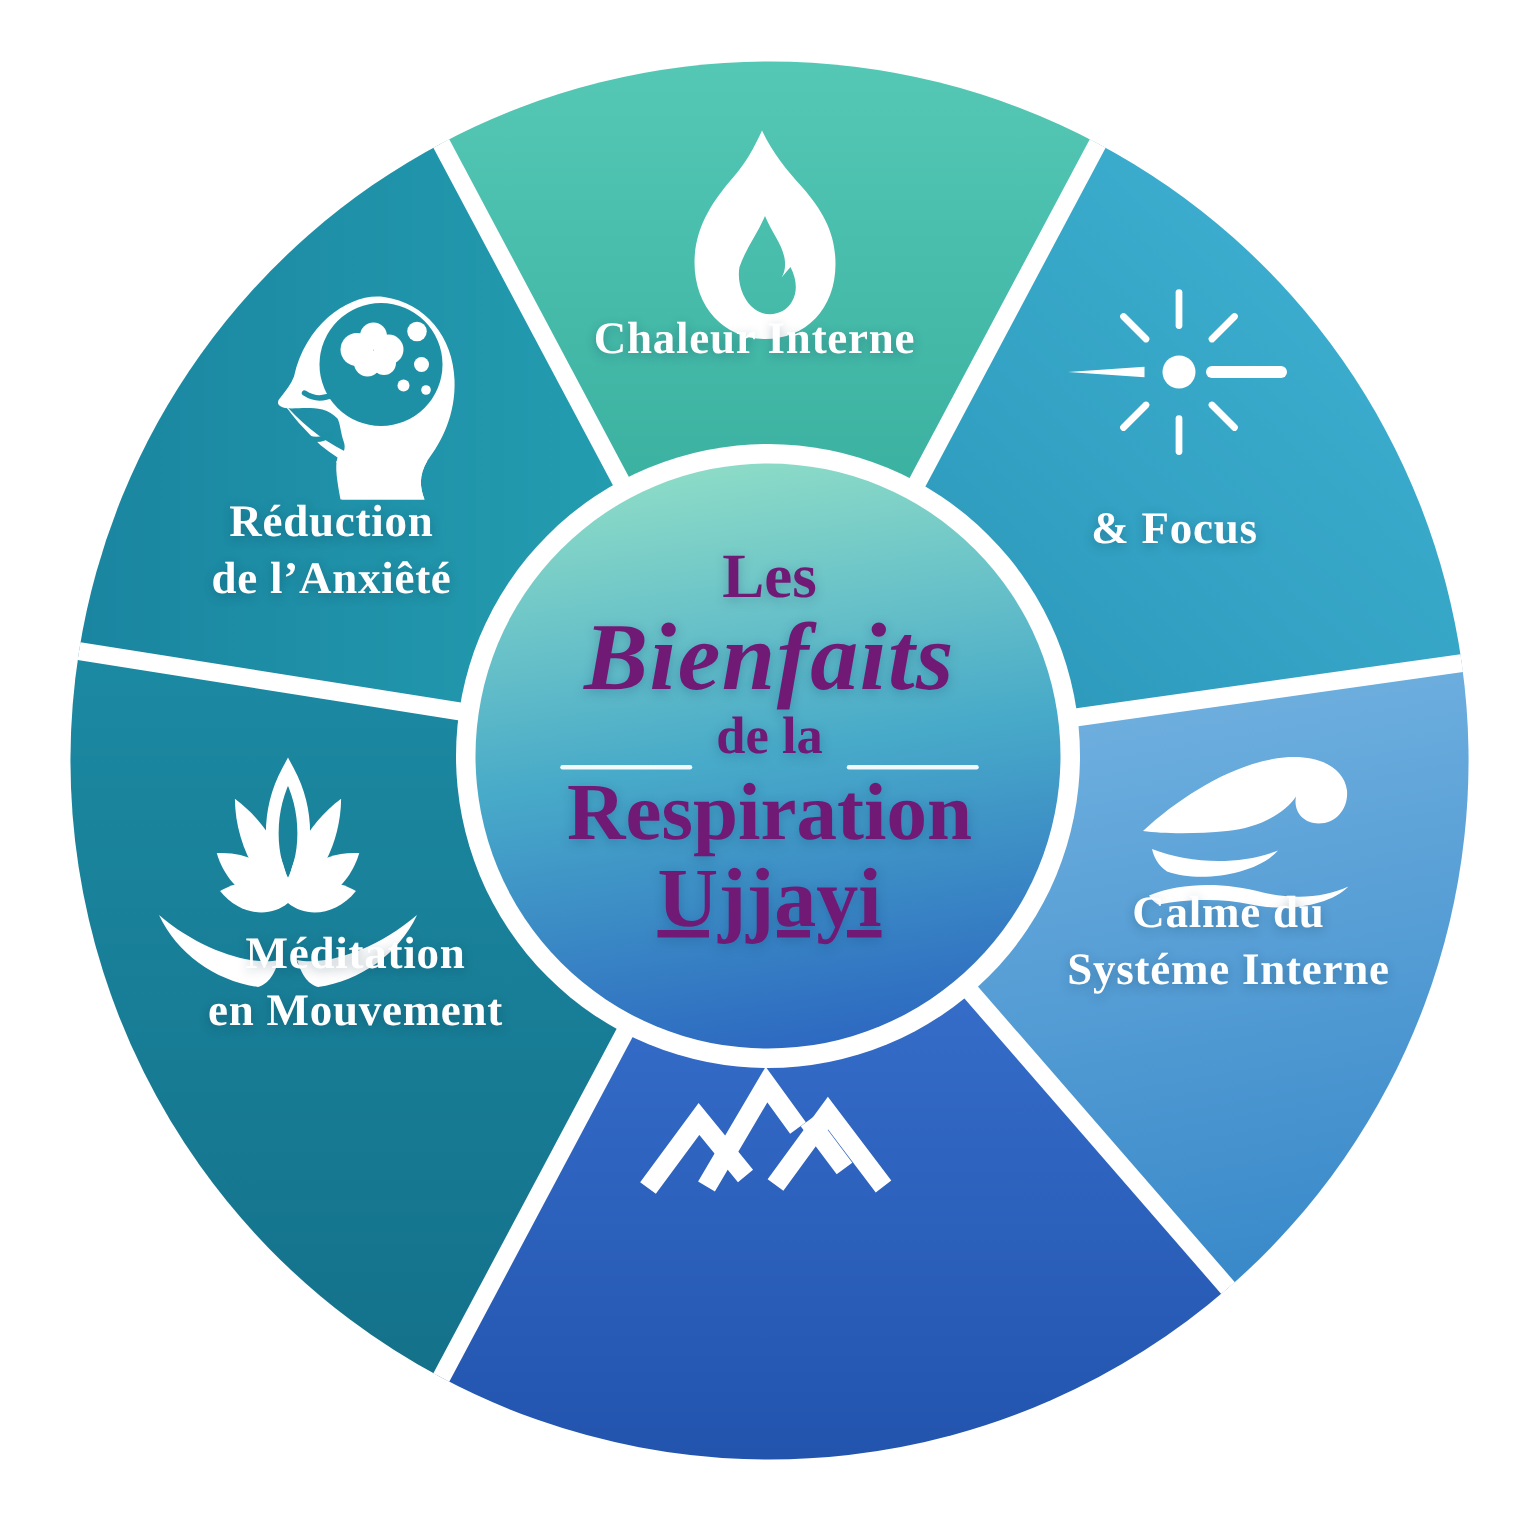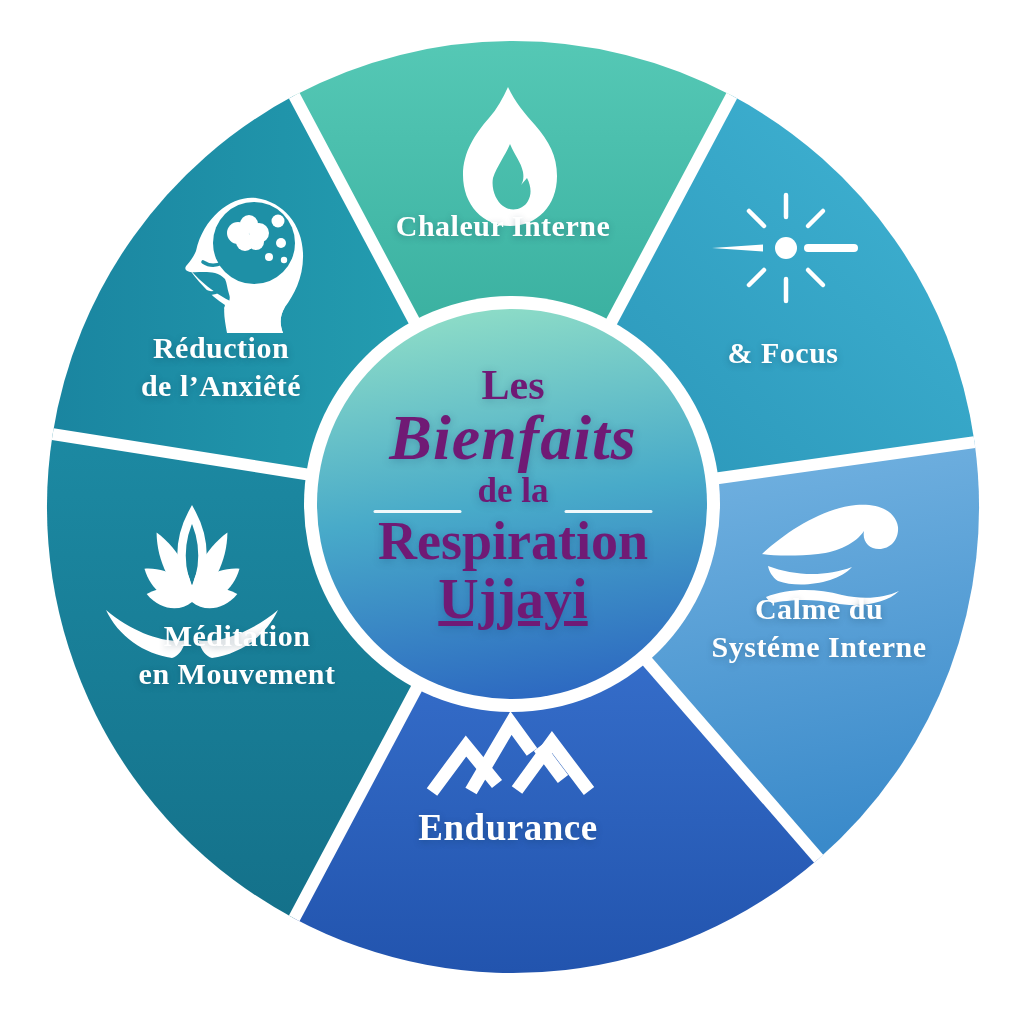--- a/index.html
+++ b/index.html
@@ -198,23 +198,20 @@
 
 <div class="label" style="left:783px;top:353px;">
   <div class="l2">&amp; Focus</div>
 </div>
 
 <div class="label" style="left:819px;top:628px;">
   <div class="l1">Calme du</div>
   <div class="l2">Systéme Interne</div>
 </div>
 
-<div class="label big" style="left:508px;top:828px;">
-  <div class="l1">Endurance</div>
-</div>
 
 <div class="label" style="left:200px;top:655px;margin-left:37px;">
   <div class="l1">Méditation</div>
   <div class="l2">en Mouvement</div>
 </div>
 
 <div class="label" style="left:221px;top:367px;">
   <div class="l1">Réduction</div>
   <div class="l2">de l’Anxiêté</div>
 </div>

